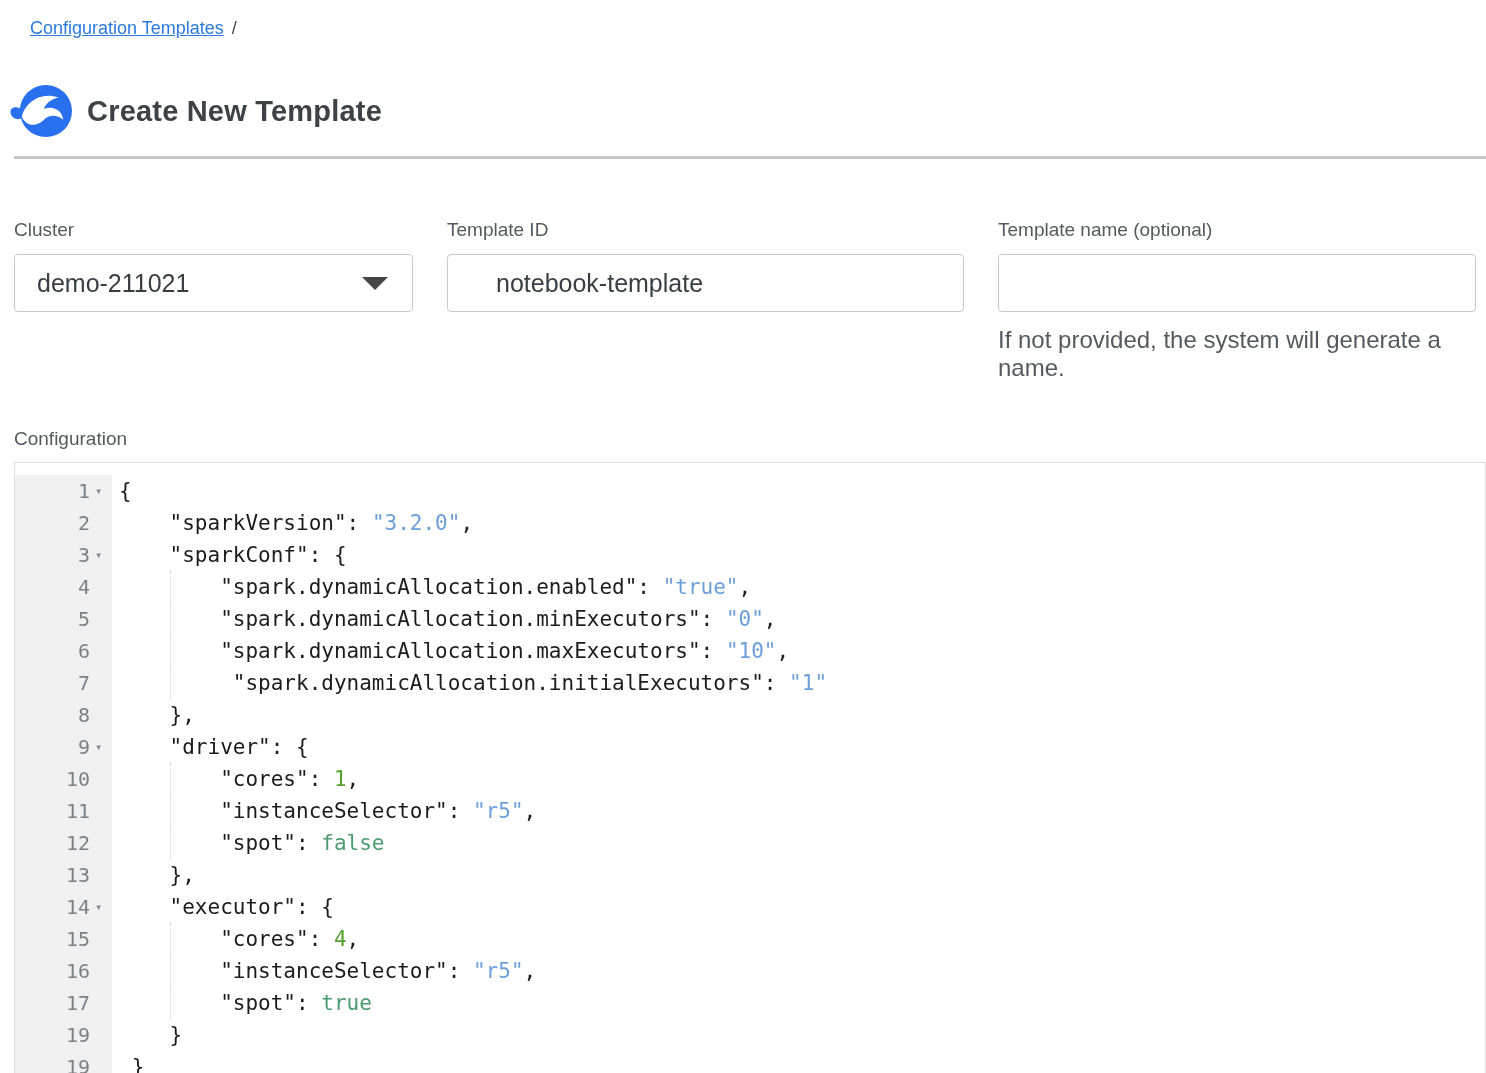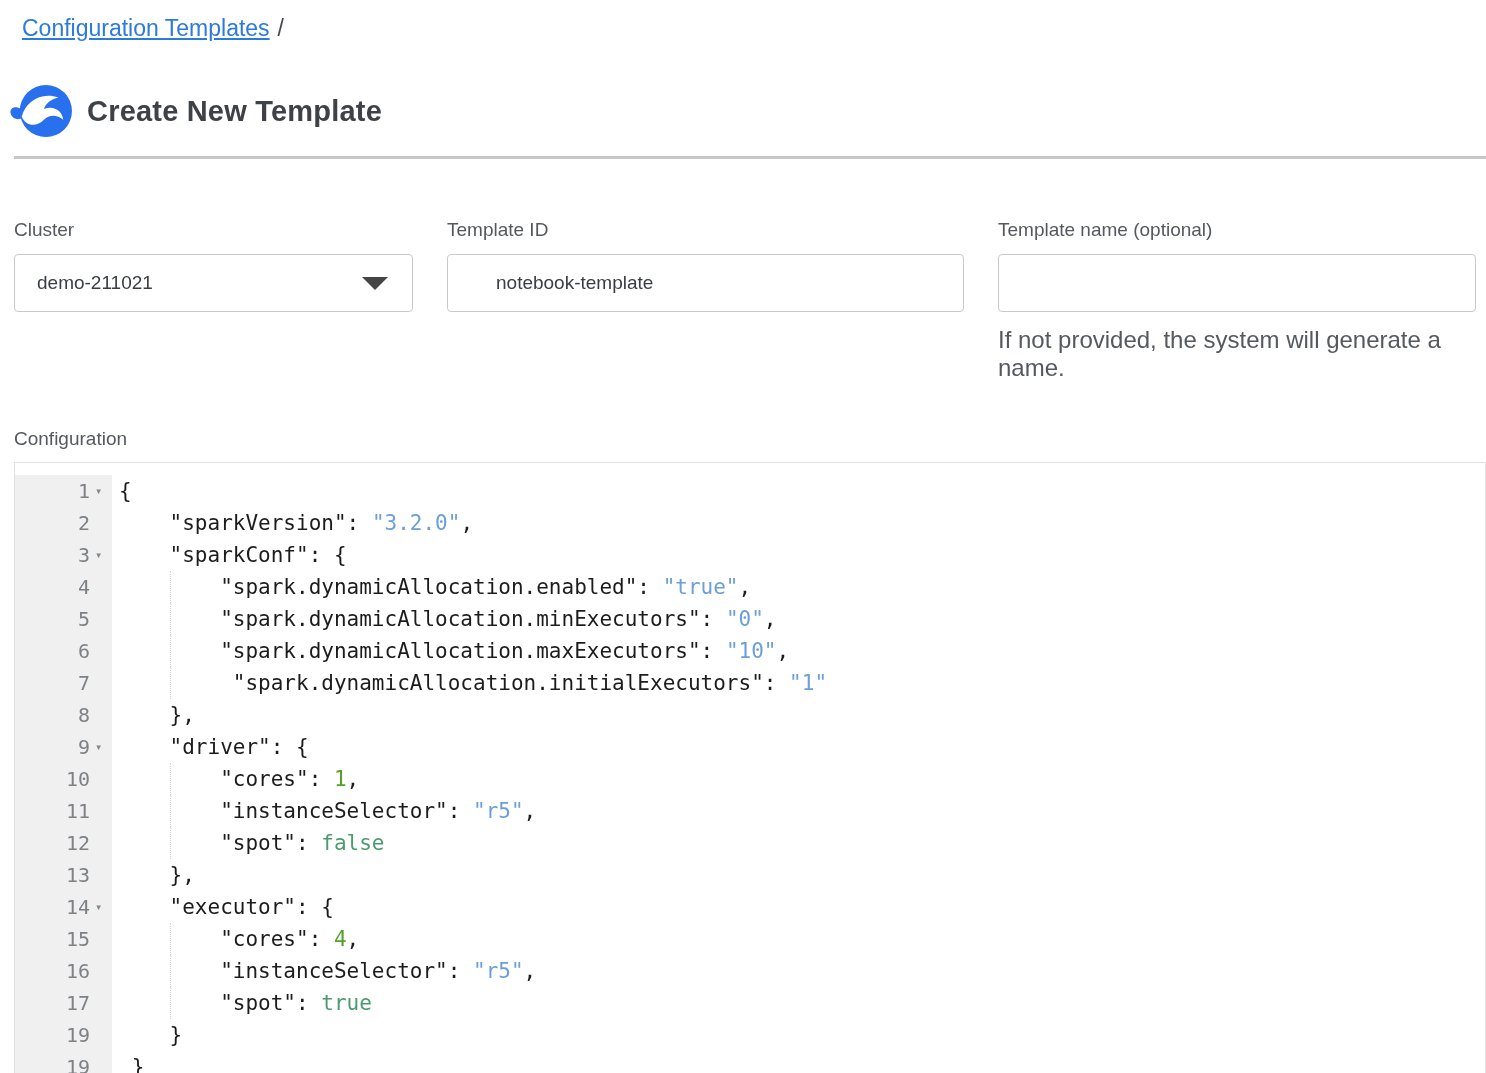--- a/index.html
+++ b/index.html
@@ -2,40 +2,40 @@
 <html><head>
 <meta charset="utf-8">
 <style>
   * { box-sizing: border-box; margin: 0; padding: 0; }
   html, body { width: 1486px; height: 1073px; overflow: hidden; background: #ffffff; }
   body { font-family: "Liberation Sans", sans-serif; color: #3c4046; }
 
   .page { padding-top: 14px; }
 
   
-  .breadcrumb { padding-left: 22px; font-size: 23px; line-height: 28px; }
+  .breadcrumb { padding-left: 30px; font-size: 18px; line-height: 28px; }
   .breadcrumb a { color: #2b7ade; text-decoration: underline; cursor: pointer; }
   .breadcrumb .sep { color: #45494e; margin-left: 8px; text-decoration: none; }
 
   
   .header { display: flex; align-items: center; gap: 13px; margin: 40px 0 0 10px; }
   .logo { width: 64px; height: 58px; display: inline-block; flex: 0 0 auto; }
   h1.title { font-size: 29px; font-weight: 700; color: #3e4247; letter-spacing: 0.2px; }
 
   .divider { height: 3px; background: #c7c7c7; border: 0; margin-top: 16px; margin-left: 14px; }
 
   
   .form-row { display: flex; margin: 60px 0 0 14px; }
   .field { display: flex; flex-direction: column; }
   .field.c1 { width: 399px; margin-right: 34px; }
   .field.c2 { width: 517px; margin-right: 34px; }
   .field.c3 { width: 478px; }
   .field label { font-size: 19px; color: #55595e; margin-bottom: 13px; }
   .control { height: 58px; border: 1px solid #c9c9c9; border-radius: 4px; background: #fff;
-             font-size: 19px; color: #3a3e44; padding: 0 22px; width: 100%; }
+             font-size: 25px; color: #3a3e44; padding: 0 22px; width: 100%; }
   .selectbox { display: flex; align-items: center; justify-content: space-between; cursor: pointer; }
   .caret { width: 0; height: 0; border-left: 13px solid transparent; border-right: 13px solid transparent;
            border-top: 13px solid #454545; margin-right: 2px; }
   input.control { font-family: "Liberation Sans", sans-serif; outline: none; padding-left: 48px; }
   .help { font-size: 24px; color: #55595e; margin-top: 14px; }
 
   
   .config-label { font-size: 19px; color: #55595e; margin: 46px 0 12px 14px; }
   .editor { margin-left: 14px; height: 636px; border: 1px solid #e0e0e0; background: #fff;
             overflow: hidden; position: relative; }

